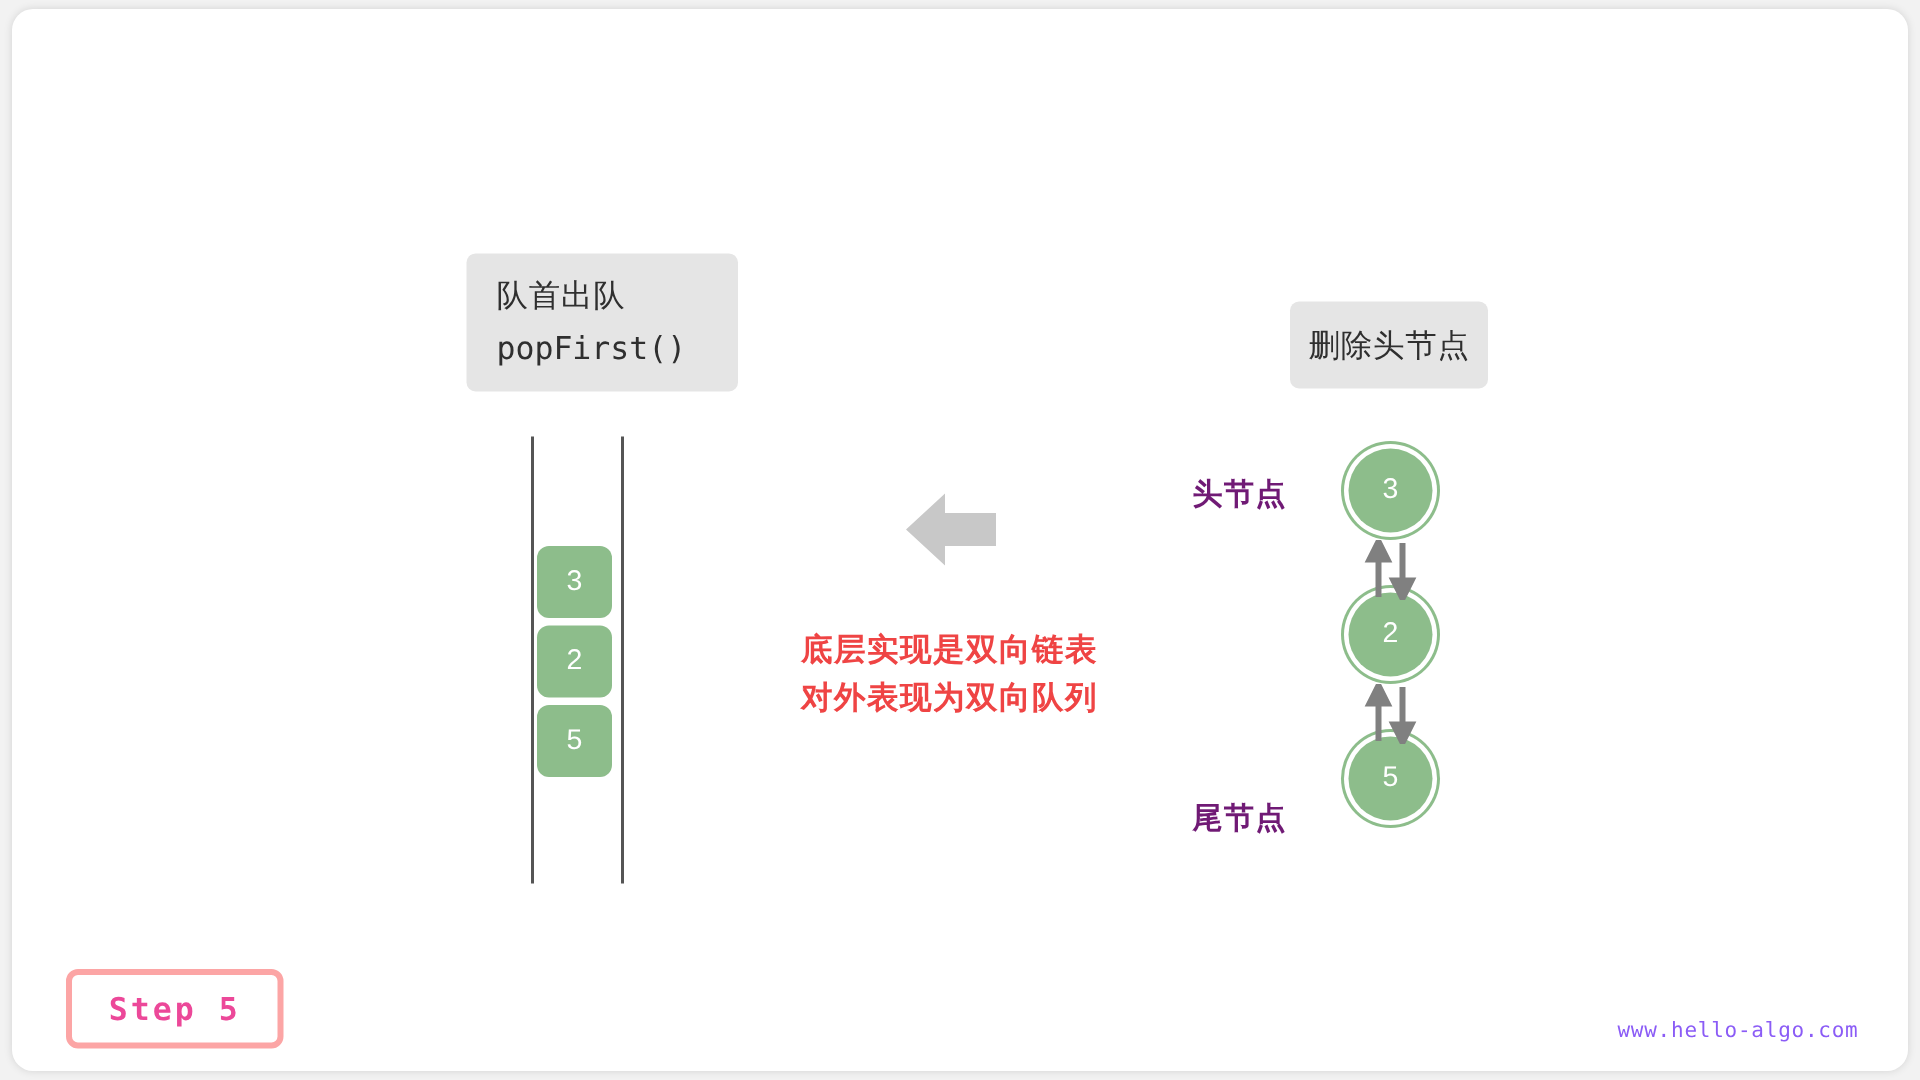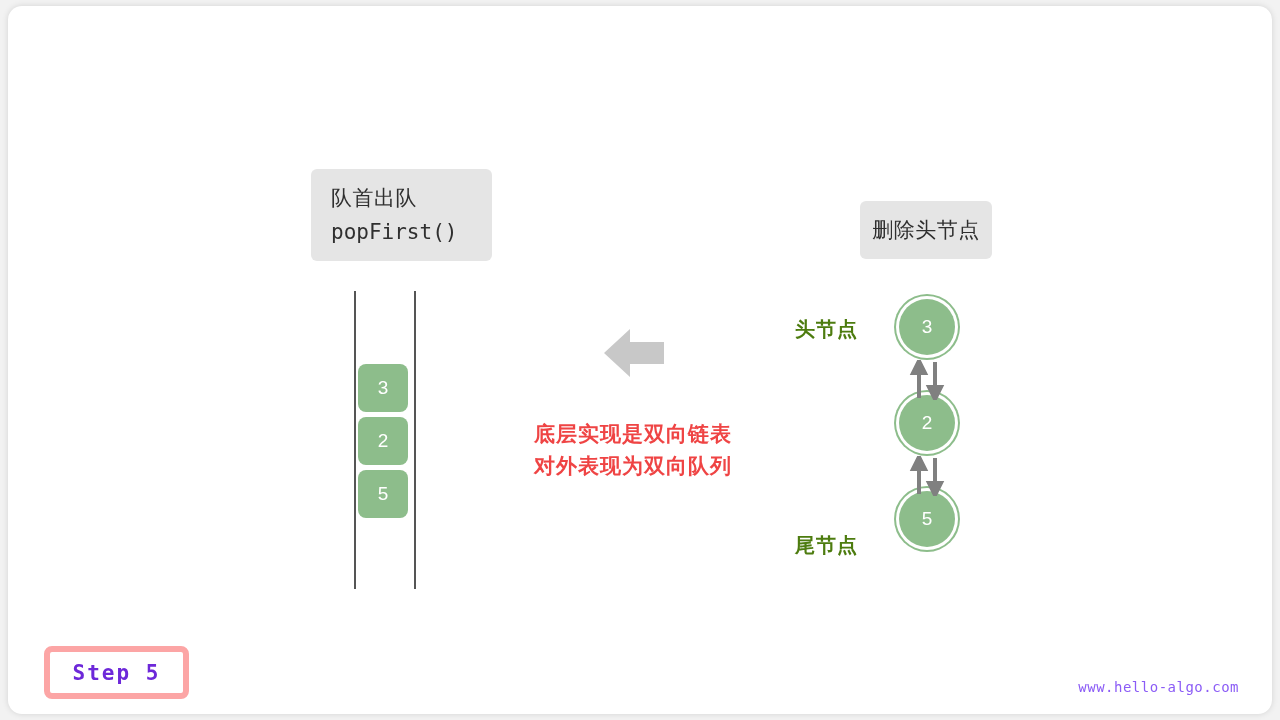--- a/index.html
+++ b/index.html
@@ -136,21 +136,21 @@
     align-items: center;
     justify-content: center;
     box-shadow: 0 0 0 3px #ffffff, 0 0 0 5px #8dbd8b;
   }
   #node-0 { left: 891px; top: 293px; }
   #node-1 { left: 891px; top: 389px; }
   #node-2 { left: 891px; top: 485px; }
 
   .node-tag {
     position: absolute;
-    color: #4d7c0f;
+    color: #701a75;
     font-weight: bold;
     font-size: 20px;
     letter-spacing: 1px;
     white-space: nowrap;
   }
   #tag-head { left: 787px; top: 310px; }
   #tag-tail { left: 787px; top: 526px; }
 
   
   .link-arrows {
@@ -162,24 +162,24 @@
   #link-0 { top: 354px; }
   #link-1 { top: 450px; }
 
   
   #step-badge {
     position: absolute;
     left: 36px;
     top: 640px;
     width: 145px;
     height: 53px;
-    border: 6px solid #fca5a5;
+    border: 4px solid #fca5a5;
     border-radius: 8px;
     background: #ffffff;
-    color: #6d28d9;
+    color: #ec4899;
     font-family: "DejaVu Sans Mono", "Liberation Mono", monospace;
     font-weight: bold;
     font-size: 21px;
     letter-spacing: 2px;
     display: flex;
     align-items: center;
     justify-content: center;
     box-sizing: border-box;
     text-align: right;
   }

